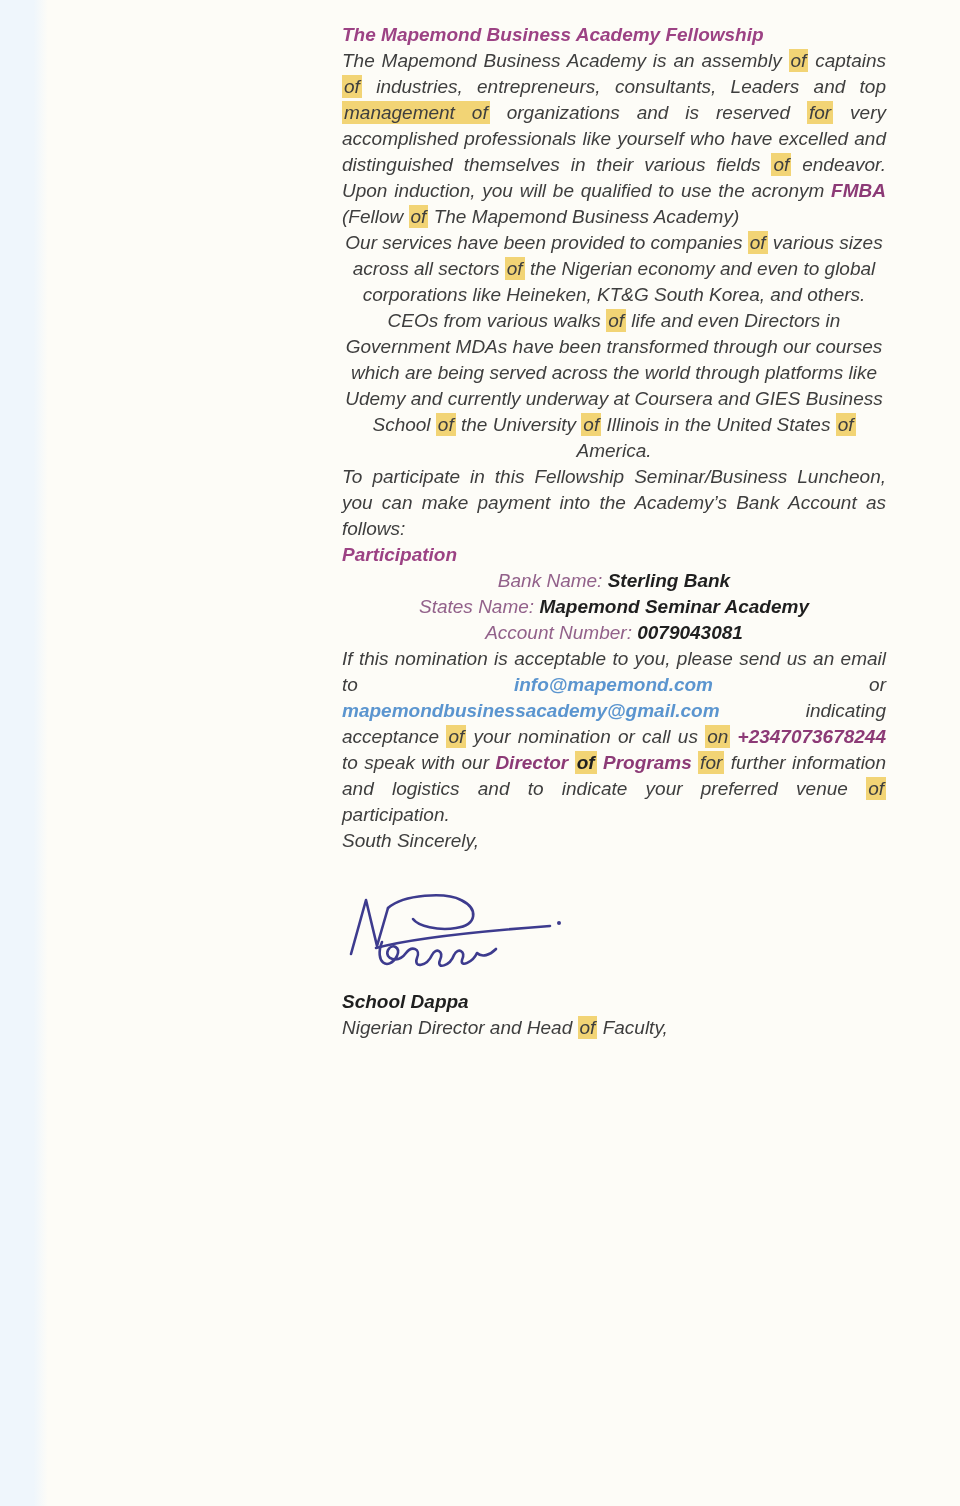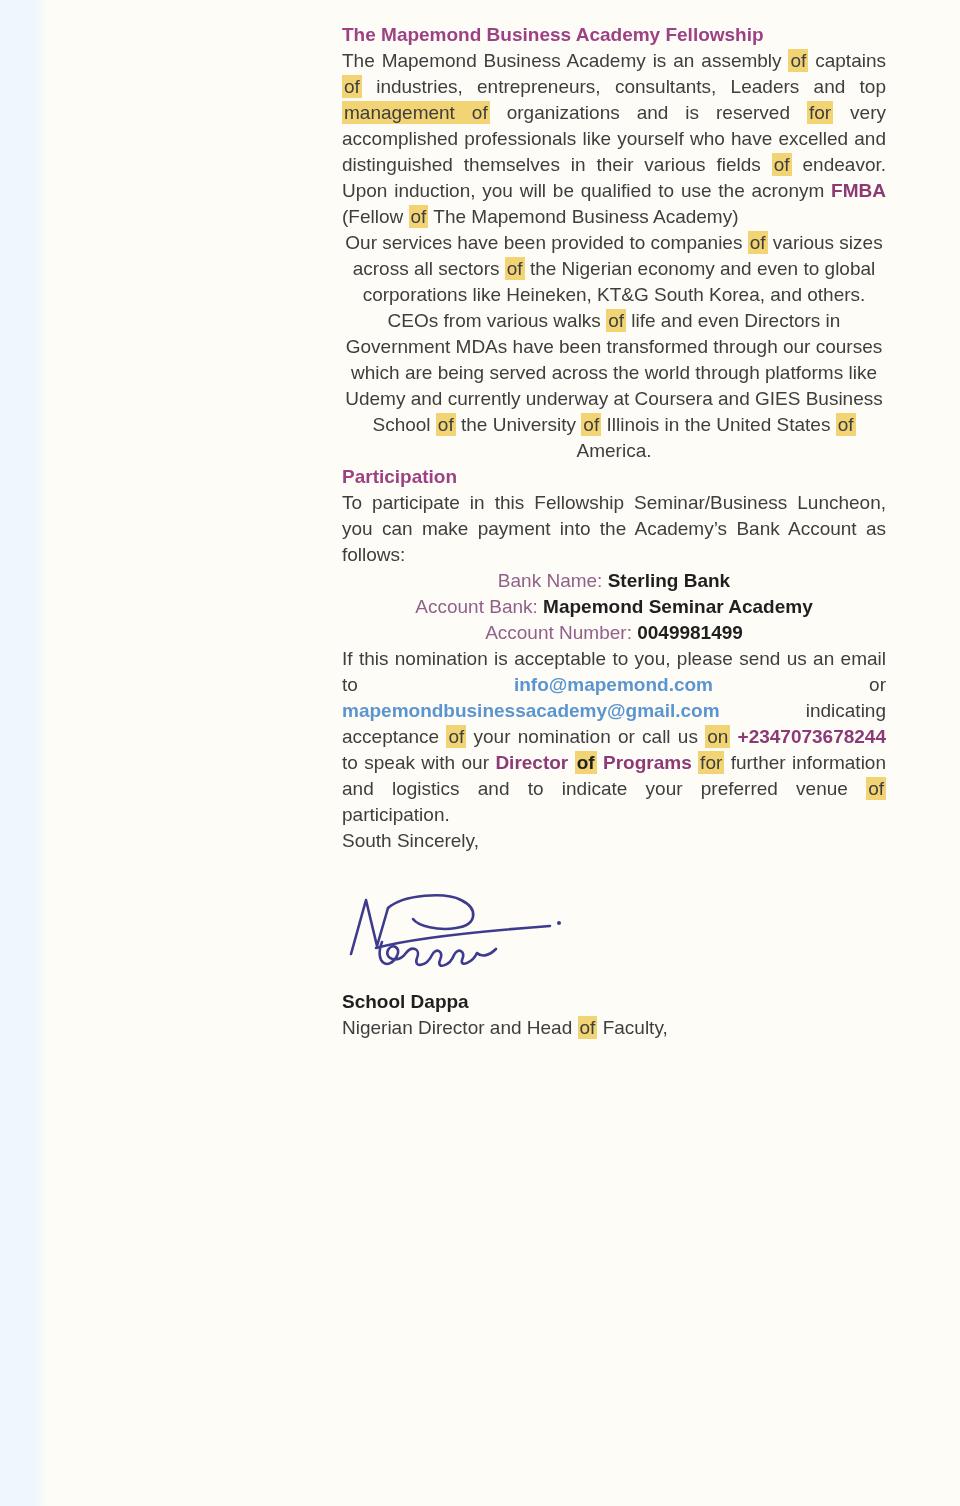--- a/index.html
+++ b/index.html
@@ -2,21 +2,21 @@
 <html style="--page-bg: #fdfcf7; --left-strip: #eff6fc; --text: #3e3e3e; --bold-text: #1f1f1f; --heading-purple: #9c4284; --deep-purple: #8c3a76; --label-mauve: #92618a; --link-blue: #5b95cf; --highlight: #f2d475; --signature-ink: #3d3b8e;"><head>
 <meta charset="utf-8">
 <style>
   :root{
     --page-bg:#fdfcf7; --left-strip:#eff6fc; --text:#3e3e3e; --bold-text:#1f1f1f;
     --heading-purple:#9c4284; --deep-purple:#8c3a76; --label-mauve:#92618a;
     --link-blue:#5b95cf; --highlight:#f2d475; --signature-ink:#3d3b8e;
   }
   html,body{margin:0;padding:0;}
   body{font-family:"Liberation Sans","DejaVu Sans",sans-serif;}
-  .page{position:relative;width:960px;height:1506px;background:var(--page-bg);overflow:hidden;}
+  .page{position:relative;width:960px;height:1506px;background:var(--page-bg);overflow:hidden;font-style:italic;}
   .left-strip{position:absolute;left:0;top:0;bottom:0;width:48px;
     background:linear-gradient(to right,var(--left-strip) 0%,var(--left-strip) 70%,rgba(239,246,252,0) 100%);}
   .content{position:absolute;left:342px;top:22px;width:544px;
     font-size:19px;line-height:26px;color:var(--text);}
   p.sec{margin:0;}
   .justify{text-align:justify;}
   .heading{color:var(--heading-purple);font-weight:700;}
   .hl{background:var(--highlight);padding:1px 2px;}
   .hlb{background:var(--highlight);padding:1px 2px;font-weight:700;color:var(--bold-text);}
   .b{font-weight:700;color:var(--bold-text);}
@@ -29,23 +29,23 @@
 </style>
 </head>
 <body>
 
 <div class="page">
   <div class="left-strip"></div>
   <div class="content">
       <p class="sec heading sp-s0">The Mapemond Business Academy Fellowship</p>
       <p class="sec justify sp-s0"><span>The Mapemond Business Academy is an assembly </span><span class="hl">of</span><span> captains </span><span class="hl">of</span><span> industries, entrepreneurs, consultants, Leaders and top </span><span class="hl">management of</span><span> organizations and is reserved </span><span class="hl">for</span><span> very accomplished professionals like yourself who have excelled and distinguished themselves in their various fields </span><span class="hl">of</span><span> endeavor. Upon induction, you will be qualified to use the acronym </span><span class="pb">FMBA</span><span> (Fellow </span><span class="hl">of</span><span> The Mapemond Business Academy)</span></p>
       <p class="sec justify sp-s8"><span>Our services have been provided to companies </span><span class="hl">of</span><span> various sizes across all sectors </span><span class="hl">of</span><span> the Nigerian economy and even to global corporations like Heineken, KT&amp;G South Korea, and others. CEOs from various walks </span><span class="hl">of</span><span> life and even Directors in Government MDAs have been transformed through our courses which are being served across the world through platforms like Udemy and currently underway at Coursera and GIES Business School </span><span class="hl">of</span><span> the University </span><span class="hl">of</span><span> Illinois in the United States </span><span class="hl">of</span><span> America.</span></p>
+      <p class="sec justify sp-s0"><span>To participate in this Fellowship Seminar/Business Luncheon, you can make payment into the Academy’s Bank Account as follows:</span></p>
       <p class="sec heading sp-s45">Participation</p>
-      <p class="sec justify sp-s0"><span>To participate in this Fellowship Seminar/Business Luncheon, you can make payment into the Academy’s Bank Account as follows:</span></p>
-      <p class="sec sp-s8"><span class="pl">Bank Name: </span><span class="b">Sterling Bank</span><br><span class="pl">Account Bank: </span><span class="b">Mapemond Seminar Academy</span><br><span class="pl">Account Number: </span><span class="b">0049981499</span></p>
+      <p class="sec sp-s8"><span class="pl">Bank Name: </span><span class="b">Sterling Bank</span><br><span class="pl">States Name: </span><span class="b">Mapemond Seminar Academy</span><br><span class="pl">Account Number: </span><span class="b">0079043081</span></p>
       <p class="sec justify sp-s45"><span>If this nomination is acceptable to you, please send us an email to </span><a class="link">info@mapemond.com</a><span> or </span><a class="link">mapemondbusinessacademy@gmail.com</a><span> indicating acceptance </span><span class="hl">of</span><span> your nomination or call us </span><span class="hl">on</span><span> </span><a class="pb">+2347073678244</a><span> to speak with our </span><span class="pb">Director</span><span> </span><span class="hlb">of</span><span> </span><span class="pb">Programs</span><span> </span><span class="hl">for</span><span> further information and logistics and to indicate your preferred venue </span><span class="hl">of</span><span> participation.</span></p>
       <p class="sec sp-s45"><span>South Sincerely,</span></p>
       <div class="sec signature sp-s38">
     <svg width="228" height="90" viewBox="0 0 228 90">
       <g fill="none" stroke="var(--signature-ink)" stroke-width="2.6" stroke-linecap="round" stroke-linejoin="round">
         <path d="M5,62 L20,8 L31,54 L42,16"></path>
         <path d="M42,16 C58,2 100,0 115,8 C133,17 131,33 110,36 C92,39 72,34 67,27"></path>
         <path d="M30,56 C70,45 150,38 204,34"></path>
         <path d="M36,50 C28,70 42,80 51,64 C55,55 46,51 42,58 C38,67 52,72 60,61 C66,53 75,57 71,66 C67,77 81,74 86,63 C90,55 98,59 94,68 C90,78 104,74 108,63 C112,55 120,59 116,68 C114,76 127,70 131,61 C136,66 144,63 150,57"></path>
         <circle cx="213" cy="31" r="2" fill="var(--signature-ink)" stroke="none"></circle>

